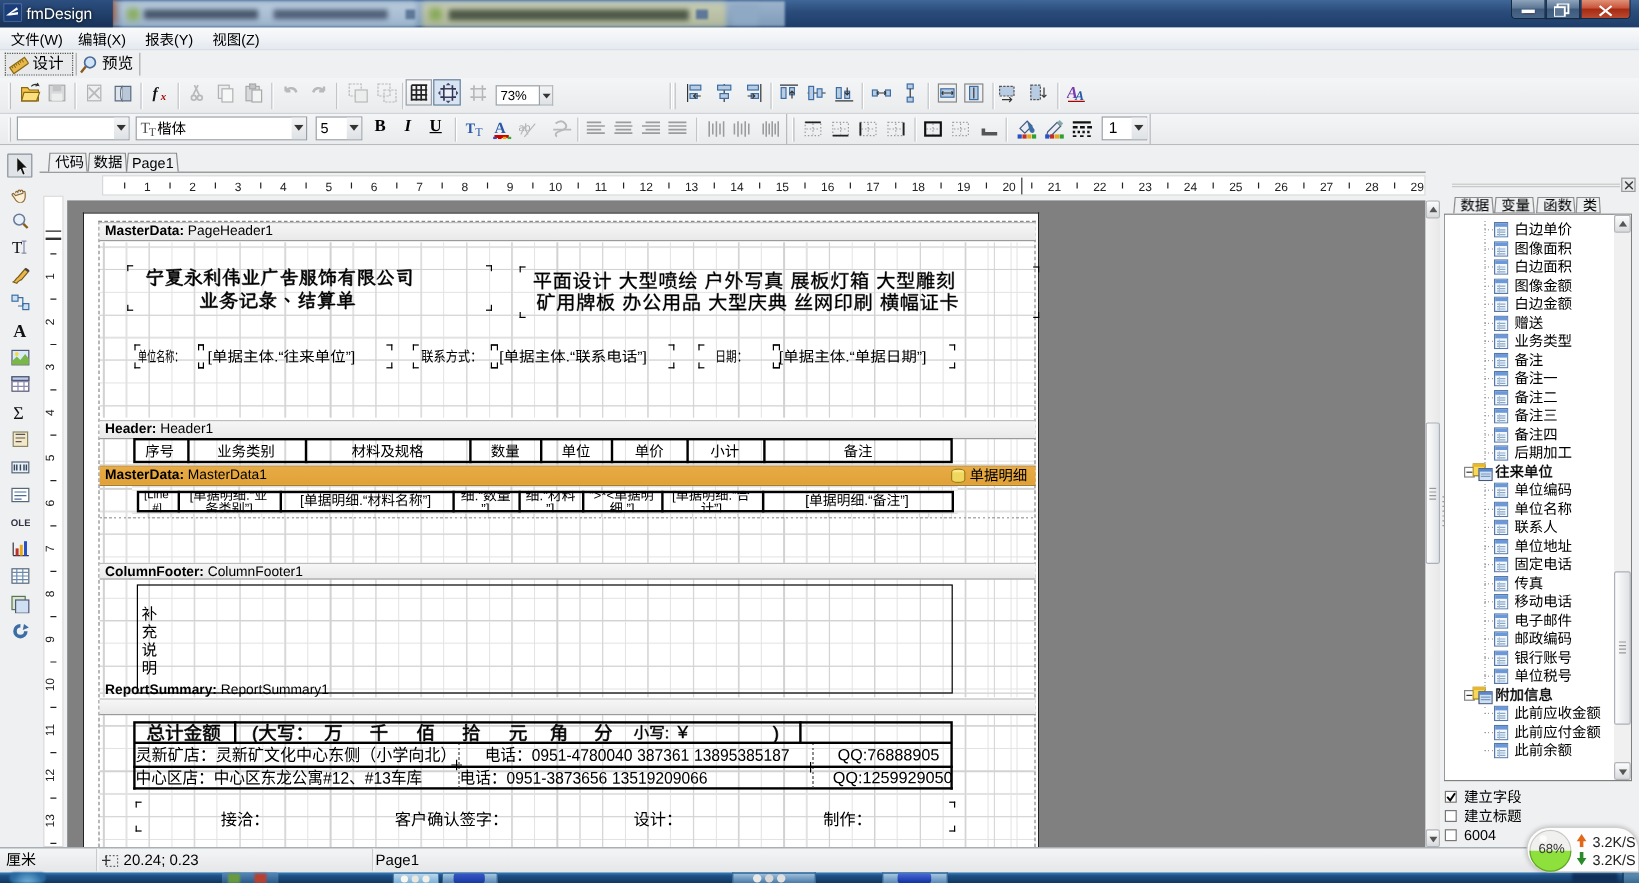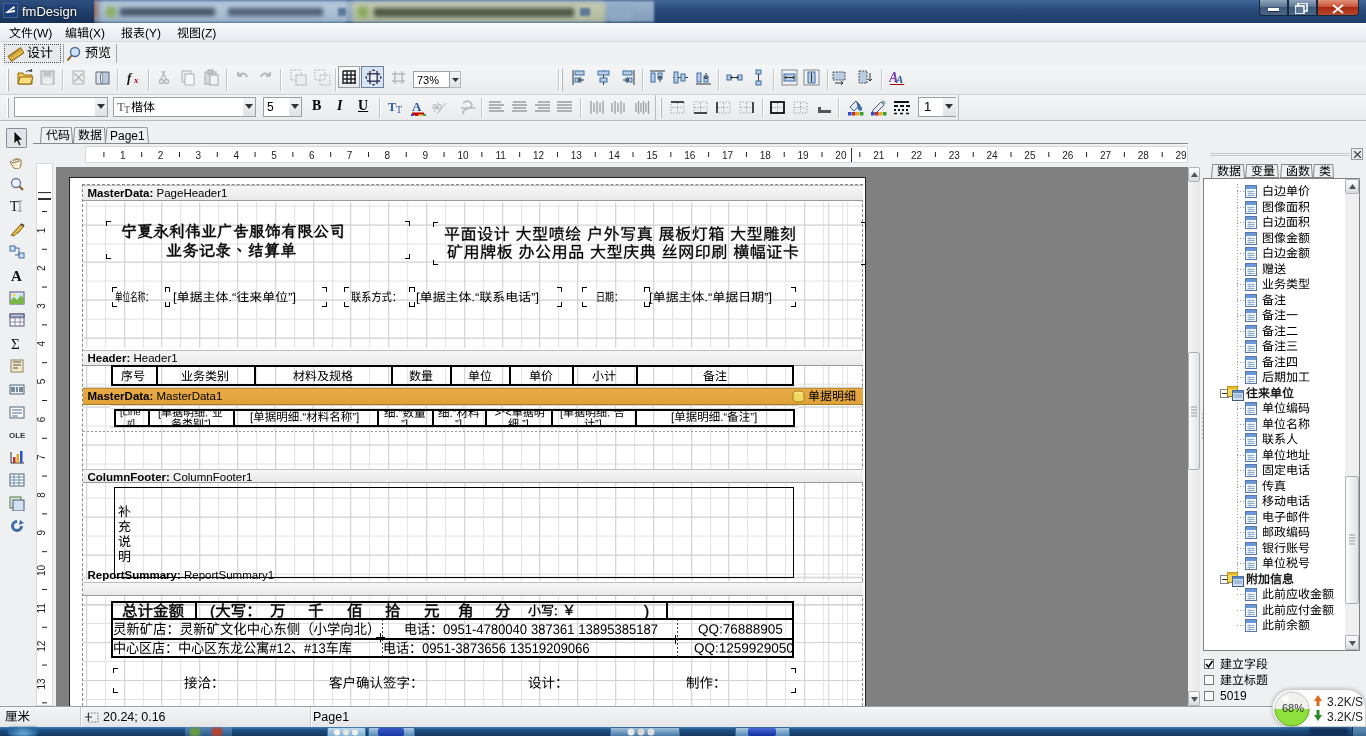--- a/index.html
+++ b/index.html
@@ -2028,34 +2028,34 @@
 <div style="position:absolute;left:1204px;top:675px;width:10px;height:10px;background:#fff;border:1px solid #777"></div>
 <svg style="position:absolute;left:1220.0px;top:674.0px;overflow:visible" width="2" height="2">
     <g fill="#000" transform="translate(0 10.32) scale(0.01200 -0.01200) scale(1.000 1)">
       <use href="#g219" x="0"></use>
       <use href="#g220" x="1000"></use>
       <use href="#g222" x="2000"></use>
       <use href="#g223" x="3000"></use>
     </g>
   </svg>
 <div style="position:absolute;left:1204px;top:691px;width:10px;height:10px;background:#fff;border:1px solid #777"></div>
-<div style="position:absolute;left:1220px;top:689px;white-space:nowrap;font:12px 'Liberation Sans',sans-serif">5019</div>
+<div style="position:absolute;left:1220px;top:689px;white-space:nowrap;font:12px 'Liberation Sans',sans-serif">6004</div>
 <div style="position:absolute;left:0px;top:706px;width:1366px;height:21px;background:linear-gradient(180deg,#f4f5f6,#e4e6e8);border-top:1px solid #9aa0a8"></div>
 <svg style="position:absolute;left:5.0px;top:710.0px;overflow:visible" width="2" height="2">
     <g fill="#000" transform="translate(0 10.75) scale(0.01250 -0.01250) scale(1.000 1)">
       <use href="#g224" x="0"></use>
       <use href="#g225" x="1000"></use>
     </g>
   </svg>
 <div style="position:absolute;left:80px;top:707px;width:1px;height:19px;background:#c8cacc;box-shadow:1px 0 0 #fff"></div>
 <svg style="position:absolute;left:85px;top:710px" width="14" height="13">
     <rect x="3" y="3" width="10" height="9" fill="none" stroke="#666" stroke-dasharray="1.5 1.5"></rect>
     <path d="M0 7 h7 M3.5 3 v8" stroke="#333"></path>
   </svg>
-<div style="position:absolute;left:103px;top:710px;white-space:nowrap;font:12.5px 'Liberation Sans',sans-serif">20.24; 0.16</div>
+<div style="position:absolute;left:103px;top:710px;white-space:nowrap;font:12.5px 'Liberation Sans',sans-serif">20.24; 0.23</div>
 <div style="position:absolute;left:310px;top:707px;width:1px;height:19px;background:#c8cacc;box-shadow:1px 0 0 #fff"></div>
 <div style="position:absolute;left:313px;top:710px;white-space:nowrap;font:12.5px 'Liberation Sans',sans-serif">Page1</div>
 <div style="position:absolute;left:0px;top:727px;width:1366px;height:9px;background:linear-gradient(180deg,#3e80b8,#1e5288 30%,#12365e)"></div>
 <div style="position:absolute;left:8px;top:727px;width:30px;height:9px;background:radial-gradient(circle at 50% 120%,#7ec0e8,#2a6aa0 70%);border-radius:4px;filter:blur(1px)"></div>
 <div style="position:absolute;left:185px;top:727px;width:47px;height:9px;background:linear-gradient(180deg,#5888b8,#2a5a88);border-radius:2px 2px 0 0"></div>
 <div style="position:absolute;left:190px;top:728px;width:10px;height:8px;background:#6a9a40;filter:blur(1px)"></div>
 <div style="position:absolute;left:212px;top:728px;width:10px;height:8px;background:#b84030;filter:blur(1px)"></div>
 <div style="position:absolute;left:327px;top:727px;width:39px;height:9px;background:linear-gradient(180deg,#bcd8ec,#7ab0d8);border:1px solid #4a7aa8;border-bottom:none;border-radius:2px 2px 0 0"></div>
 <svg style="position:absolute;left:332px;top:729px" width="32" height="7">
     <circle cx="5" cy="3.5" r="3" fill="#f8f8f0"></circle>

